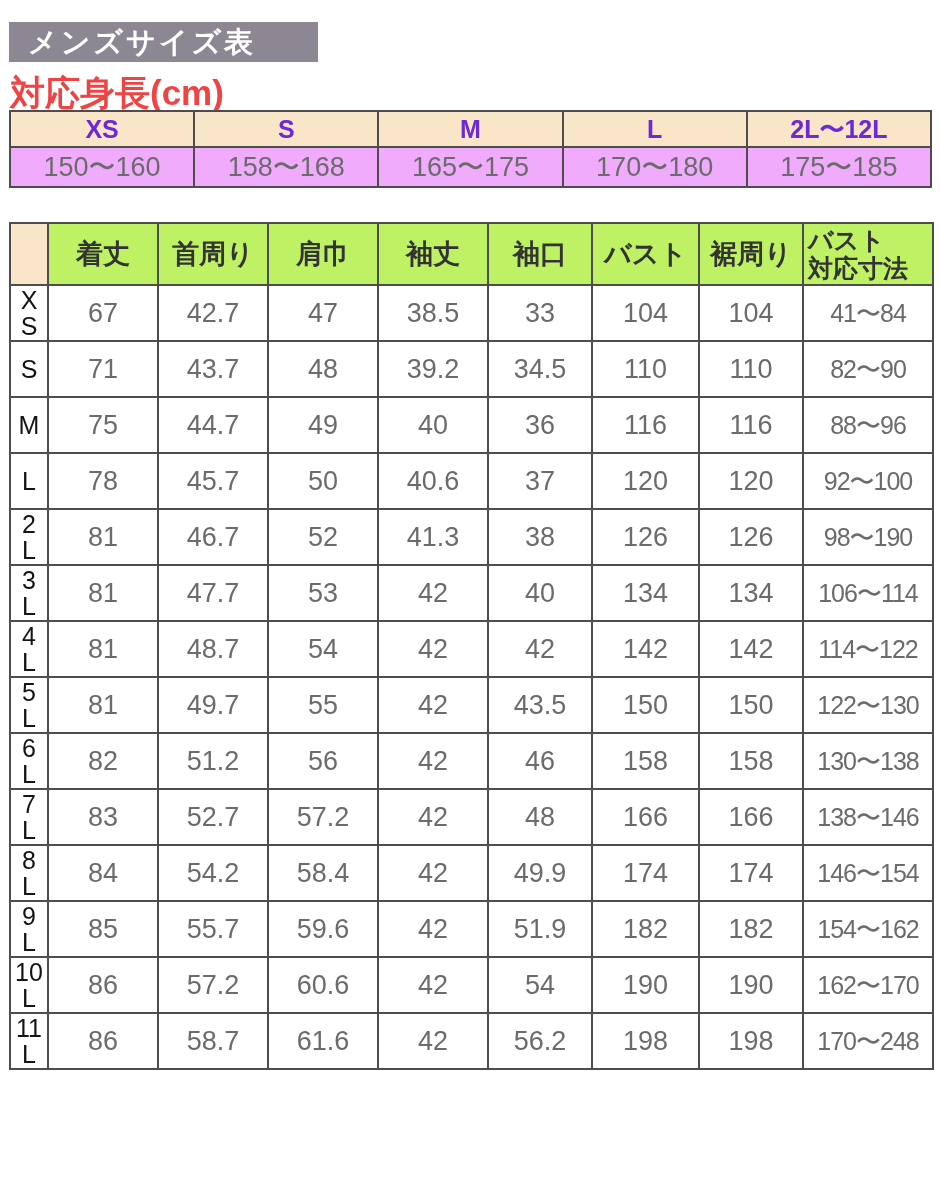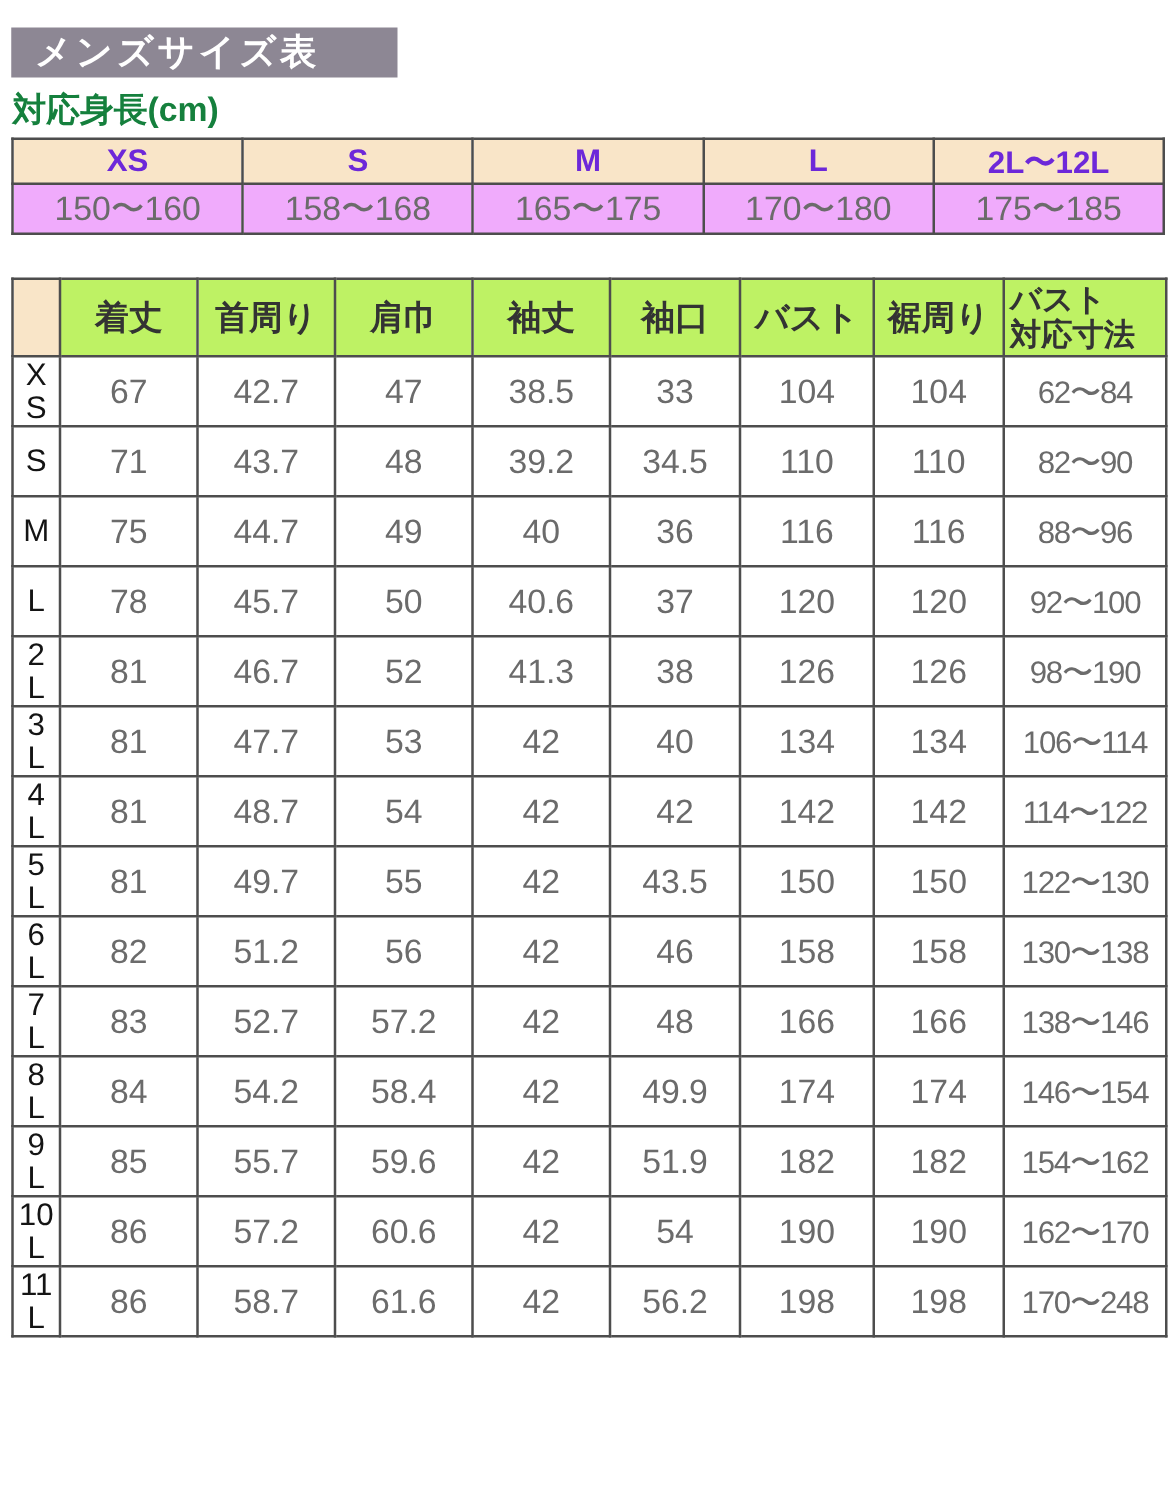--- a/index.html
+++ b/index.html
@@ -22,23 +22,23 @@
     font-weight: bold;
     line-height: 40px;
     padding-left: 19px;
     letter-spacing: 3px;
   }
 
   
   .subtitle {
     position: absolute;
     left: 10px; top: 70px;
-    font-size: 27px;
+    font-size: 35px;
     font-weight: bold;
-    color: #15803d;
+    color: #ef4444;
   }
 
   table { border-collapse: collapse; table-layout: fixed; }
   th, td { border: 2px solid #4d4d4d; text-align: center; vertical-align: middle; overflow: hidden; }
 
   
   .height-table { position: absolute; left: 9px; top: 110px; width: 923px; }
   .height-table th {
     height: 36px;
     background: #f9e5c8;
@@ -152,21 +152,21 @@
             <span class="line">X</span>
             <span class="line">S</span>
           </th>
           <td>67</td>
           <td>42.7</td>
           <td>47</td>
           <td>38.5</td>
           <td>33</td>
           <td>104</td>
           <td>104</td>
-          <td class="range">62〜84</td>
+          <td class="range">41〜84</td>
         </tr>
         <tr>
           <th>
             <span class="line">S</span>
           </th>
           <td>71</td>
           <td>43.7</td>
           <td>48</td>
           <td>39.2</td>
           <td>34.5</td>

